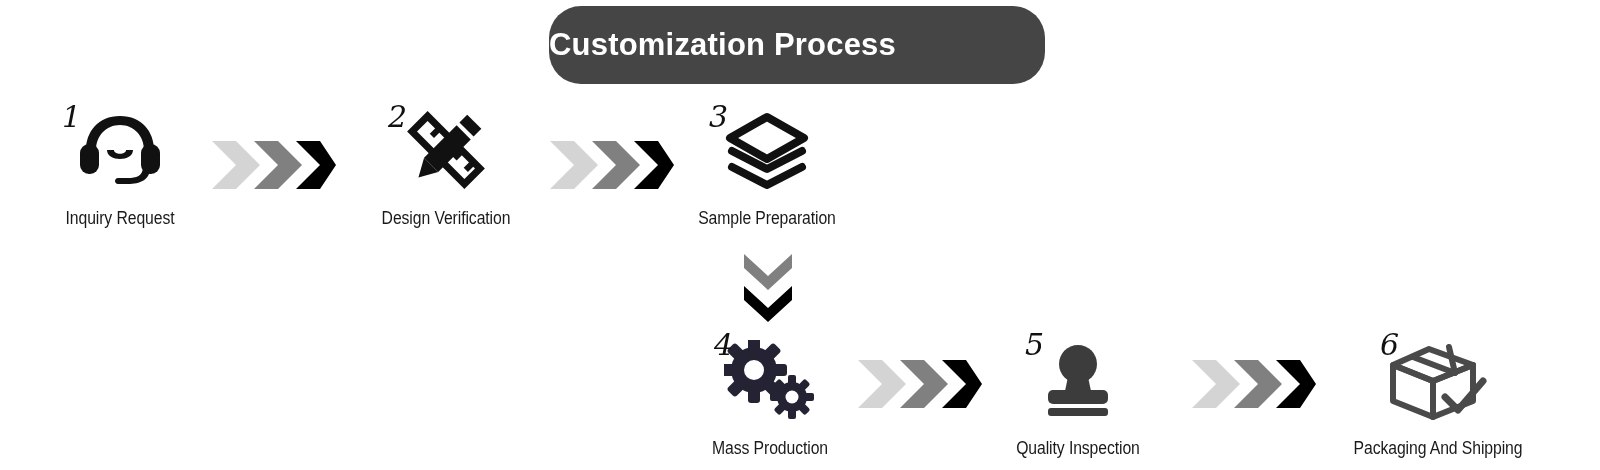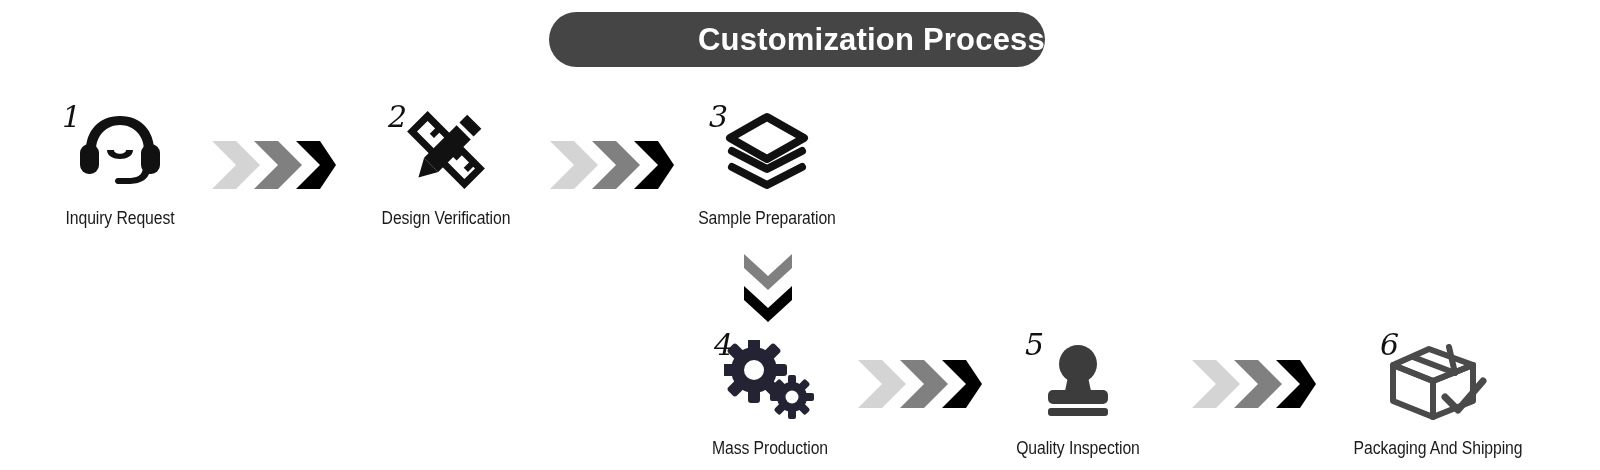--- a/index.html
+++ b/index.html
@@ -16,28 +16,28 @@
     width: 1600px;
     height: 470px;
     background: #ffffff;
     overflow: hidden;
   }
 
   
   .title-pill {
     position: absolute;
     left: 549px;
-    top: 12px;
+    top: 6px;
     width: 496px;
-    height: 55px;
+    height: 78px;
     background: #454545;
     border-radius: 32px;
     display: flex;
     align-items: center;
-    justify-content: flex-end;
+    justify-content: flex-start;
   }
   .title-text {
     color: #ffffff;
     font-size: 31px;
     font-weight: bold;
     letter-spacing: 0.2px;
     white-space: nowrap;
     font-family: "Liberation Sans", "DejaVu Sans", sans-serif;
   }
 

